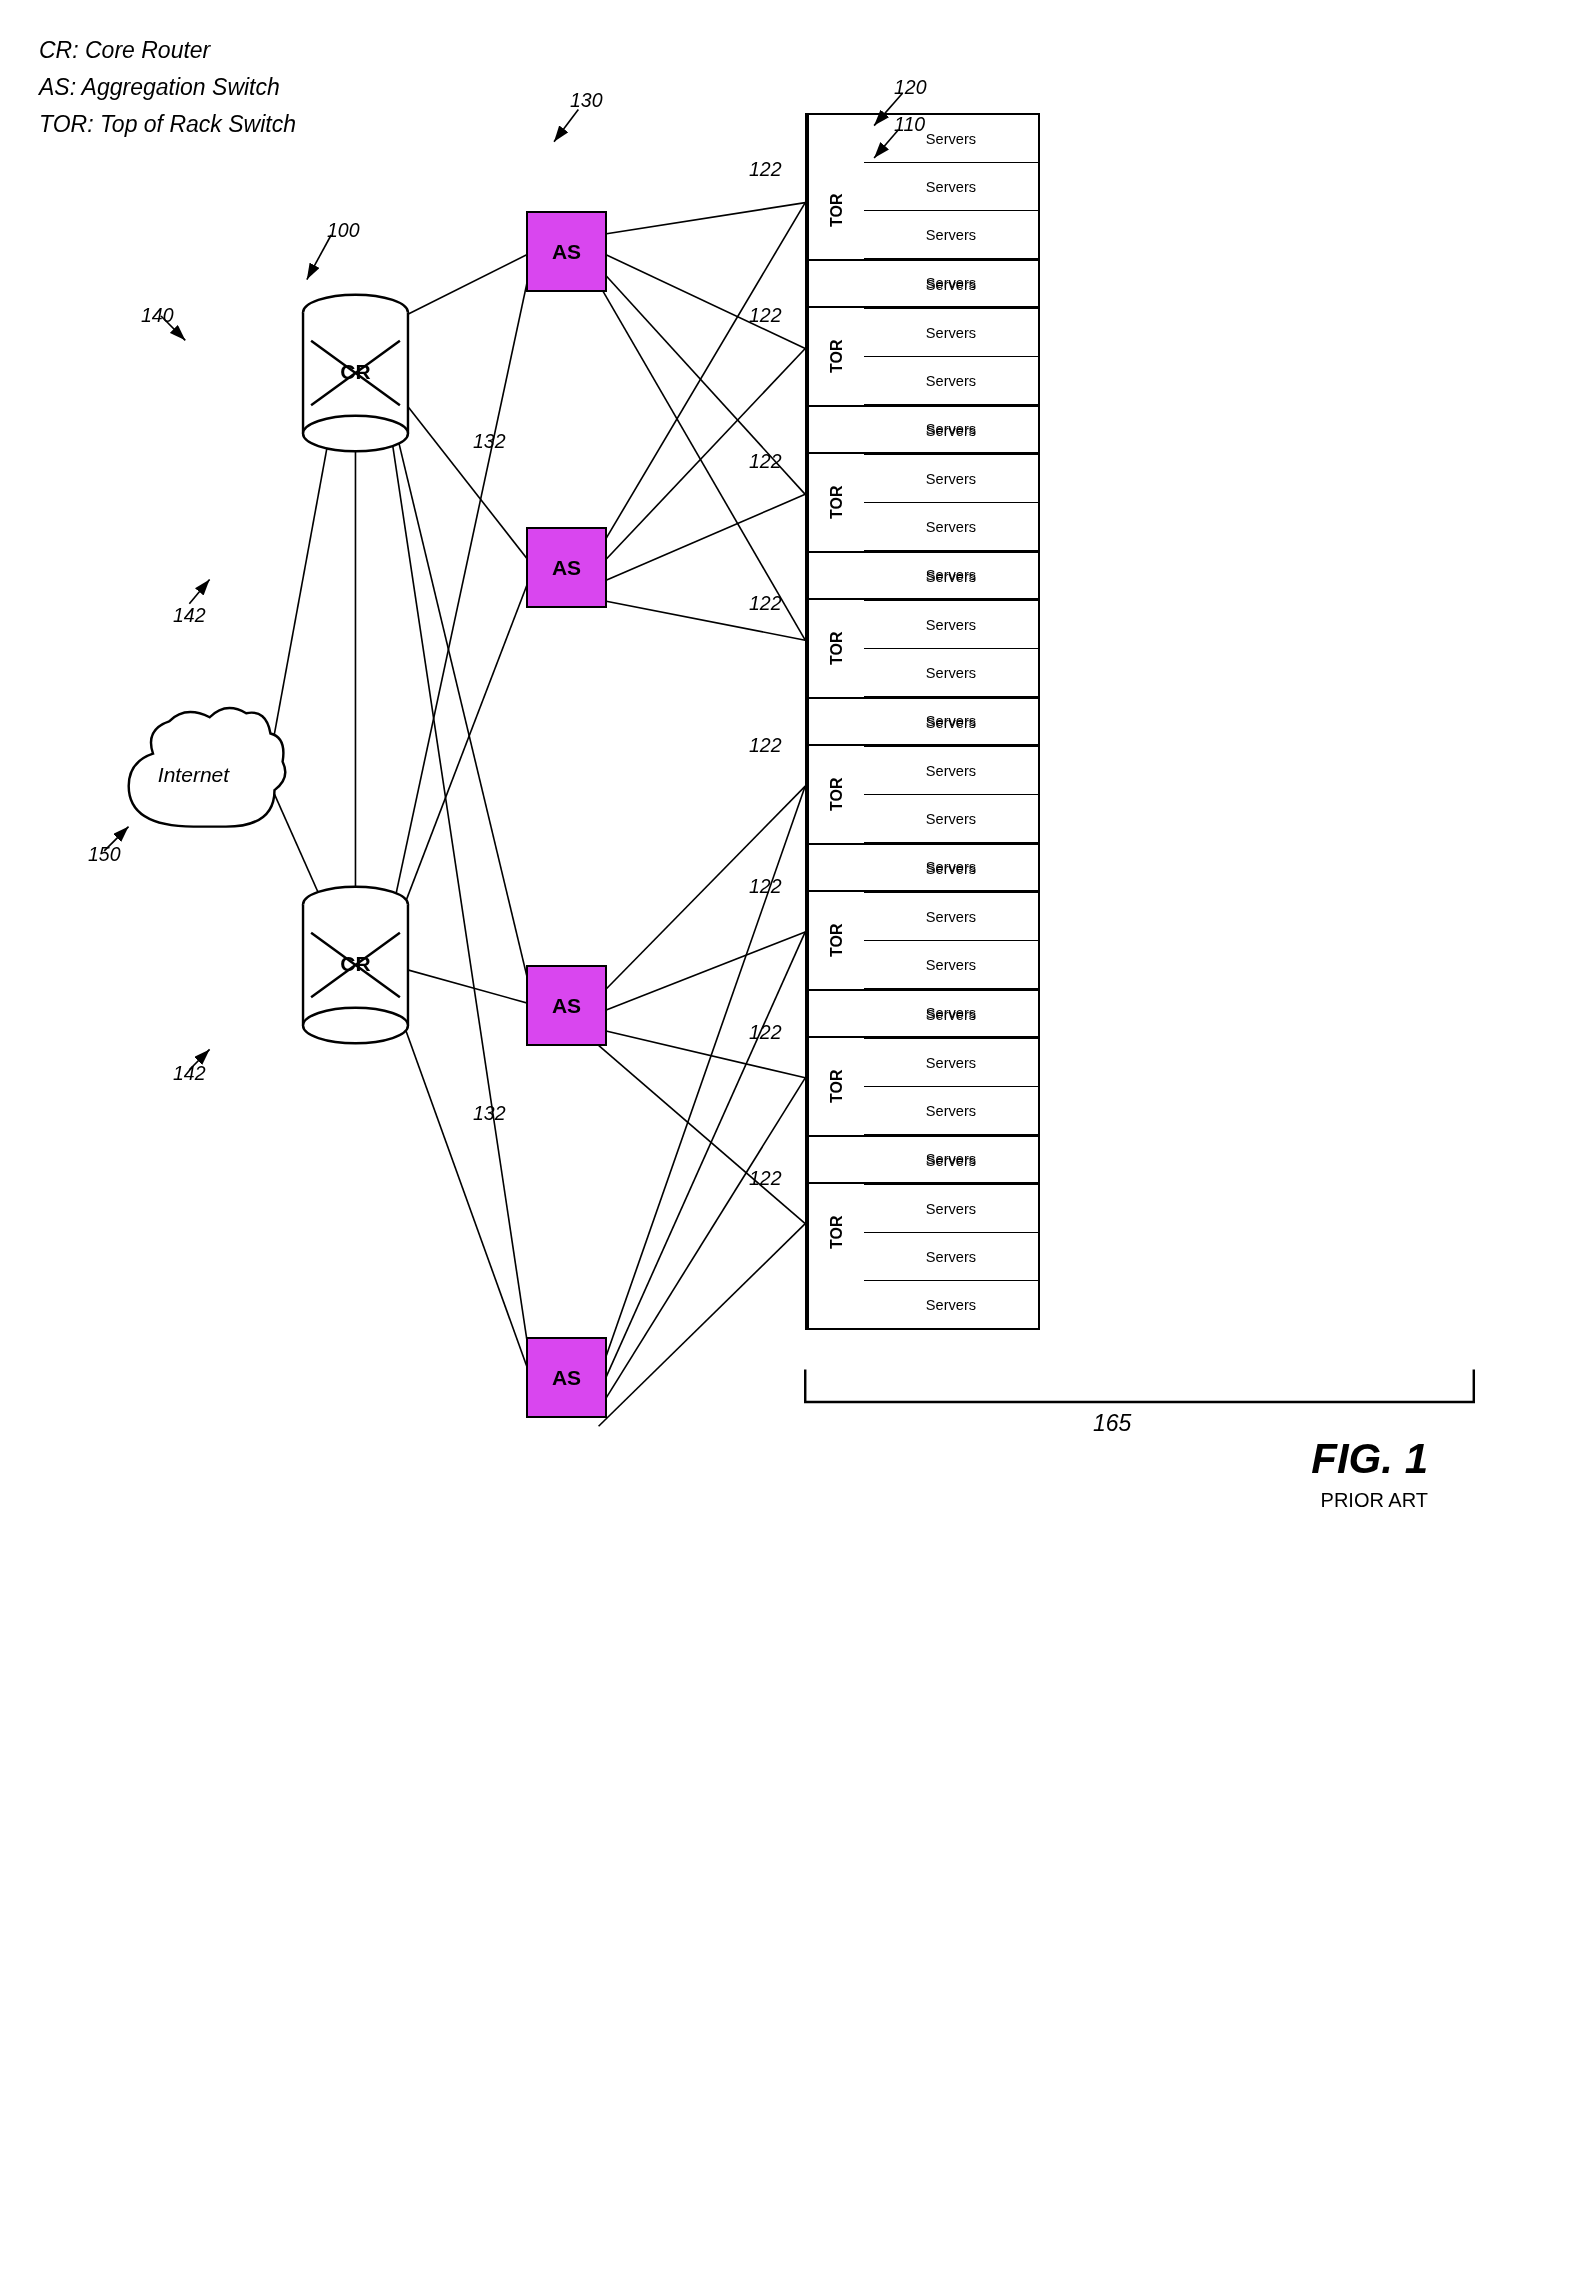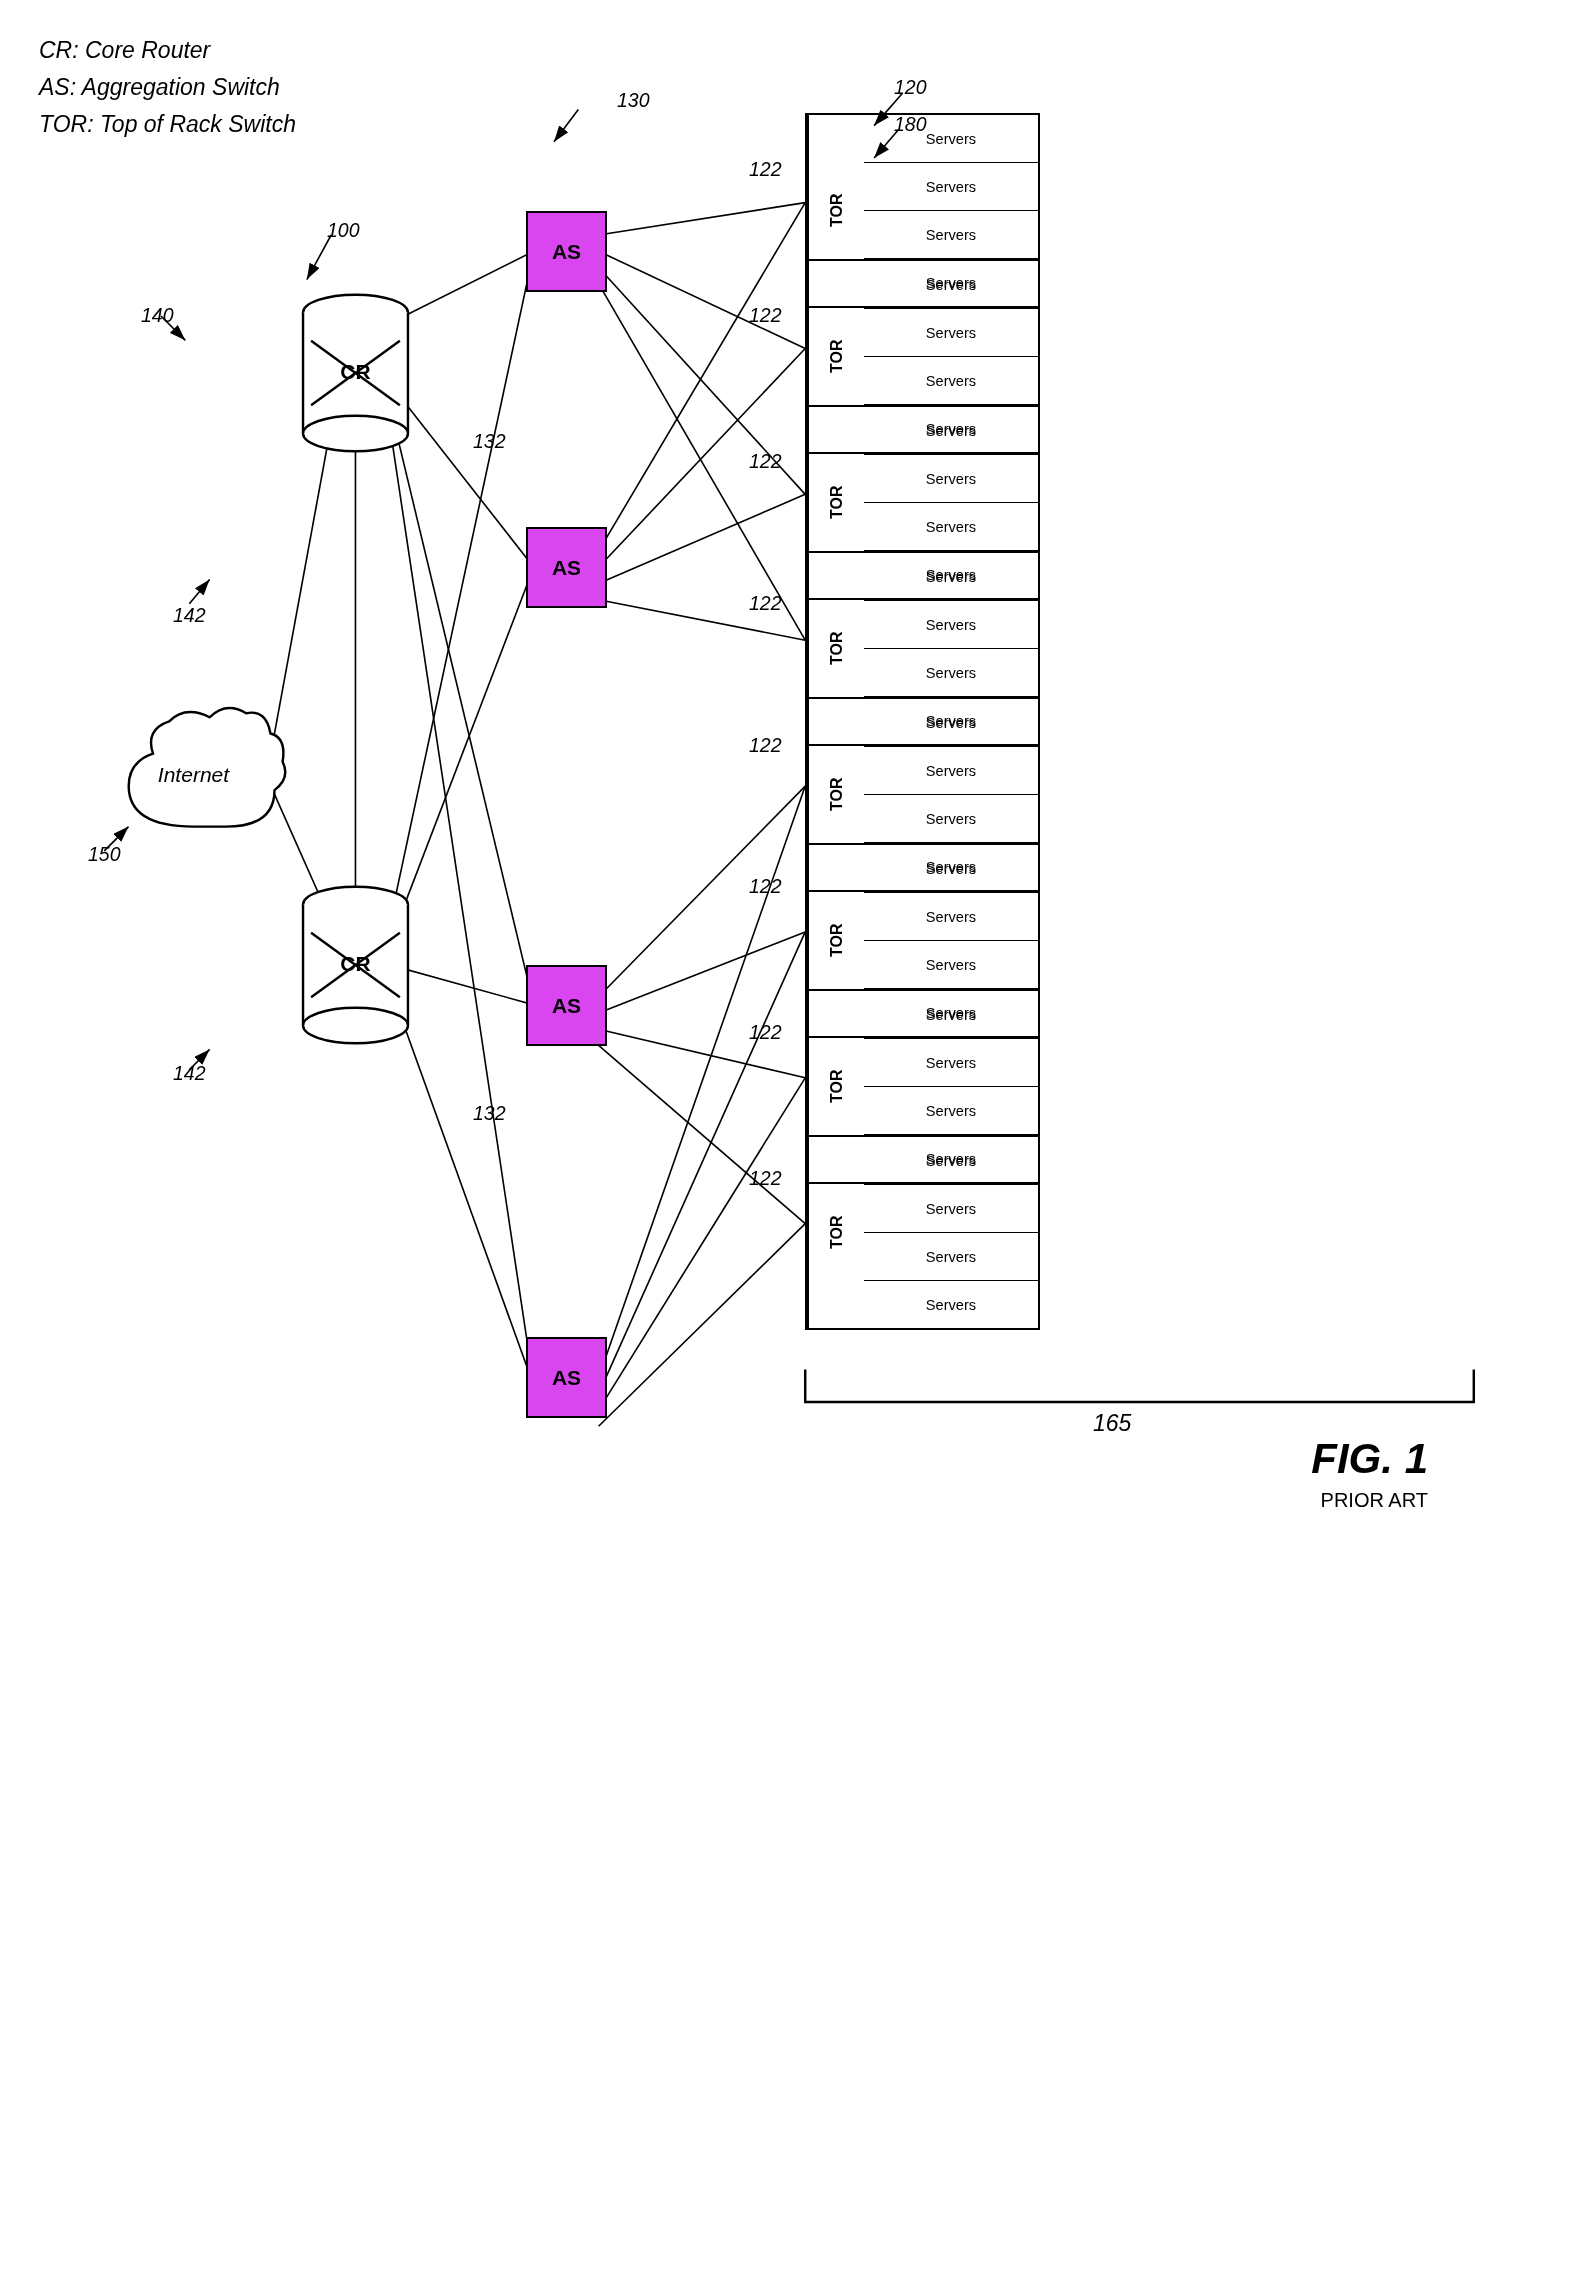--- a/index.html
+++ b/index.html
@@ -293,23 +293,23 @@
     <text x="70" y="108" text-anchor="middle" font-size="26" font-weight="bold" font-family="Arial">CR</text>
   </svg>
 
   <svg style="position:absolute; left:81px; top:697px; width:195px; height:162px;" viewBox="0 0 240 200" width="195" height="162">
     <path d="M 120 160 Q 40 160 40 110 Q 40 80 70 70 Q 60 40 90 30 Q 110 10 140 25 Q 160 5 185 20 Q 210 15 215 45 Q 235 50 230 80 Q 240 100 220 115 Q 220 160 160 160 Z" fill="white" stroke="black" stroke-width="3"></path>
     <text x="120" y="105" text-anchor="middle" font-size="26" font-style="italic" font-family="Arial">Internet</text>
   </svg>
 
   <div class="label" style="left:879px; top:69px;margin-top:7px;">120</div>
 
-  <div class="label" style="left:879px; top:113px;">180</div>
-
-  <div class="label" style="left:555px; top:89px;margin-left:47px;">130</div>
+  <div class="label" style="left:879px; top:113px;">110</div>
+
+  <div class="label" style="left:555px; top:89px;">130</div>
 
   <div class="label" style="left:312px; top:219px;">100</div>
 
   <div class="label" style="left:126px; top:304px;">140</div>
 
   <div class="label" style="left:73px; top:843px;">150</div>
 
   <div class="label" style="left:158px; top:604px;">142</div>
 
   <div class="label" style="left:158px; top:1062px;">142</div>

